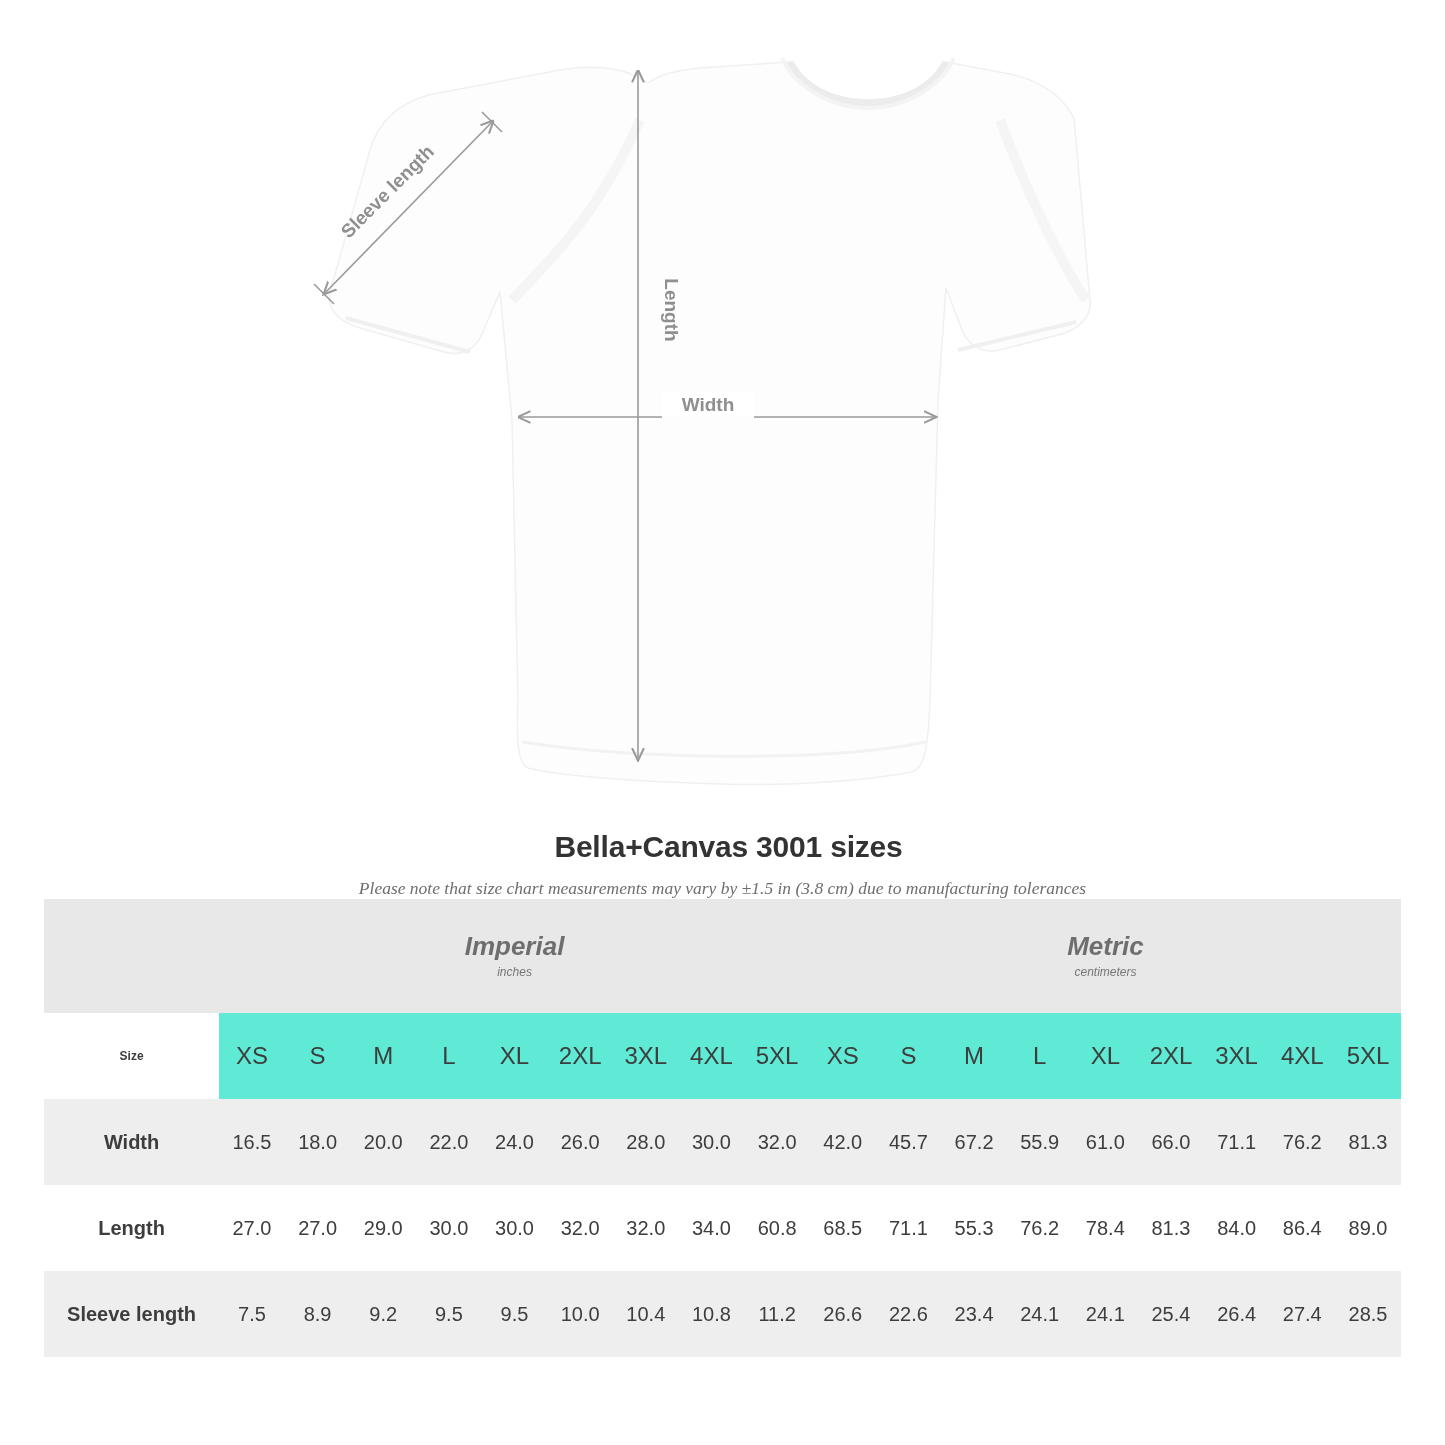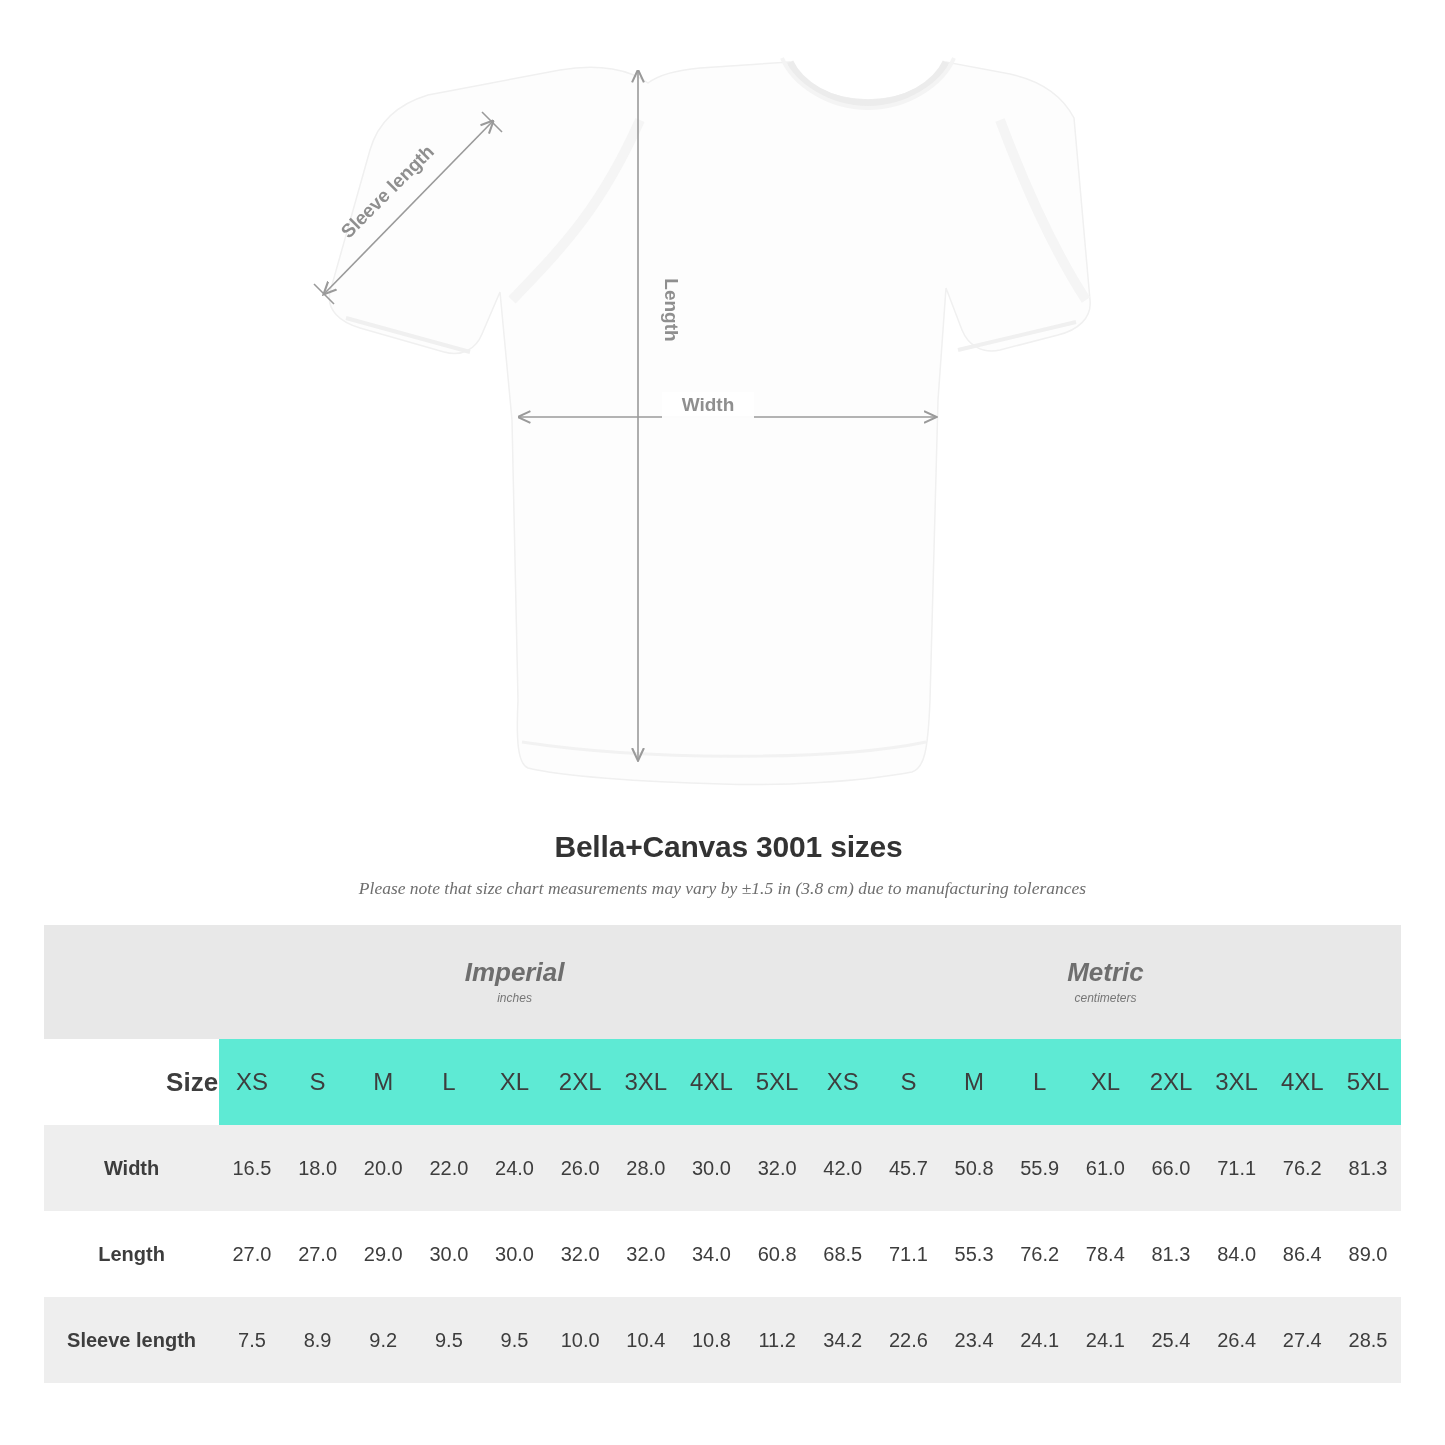--- a/index.html
+++ b/index.html
@@ -46,21 +46,20 @@
   .chart-note {
     margin-top: 14px;
     font-size: 17.5px;
     font-style: italic;
     color: #6e6e6e;
     font-family: Liberation Serif, serif;
   }
 
   
   .table-wrap {
-    margin-top: 26px;
     padding: 0 44px;
   }
   table.size-table {
     border-collapse: collapse;
     width: 1357px;
     table-layout: fixed;
   }
   table.size-table td,
   table.size-table th {
     text-align: center;
@@ -87,25 +86,24 @@
   }
 
   .size-row td {
     height: 84px;
     background: #5eead4;
     font-size: 24px;
     font-weight: bold;
     color: #3d3d3d;
   }
   .size-row td.rowlabel {
-    font-size: 26px;
+    font-size: 12px;
     font-weight: bold;
     color: #3d3d3d;
     background: #ffffff;
-    text-align: right;
   }
 
   .data-row td {
     height: 84px;
     font-size: 20px;
     color: #3d3d3d;
   }
   .data-row td.rowlabel {
     font-weight: bold;
   }
@@ -267,21 +265,21 @@
           <td>18.0</td>
           <td>20.0</td>
           <td>22.0</td>
           <td>24.0</td>
           <td>26.0</td>
           <td>28.0</td>
           <td>30.0</td>
           <td>32.0</td>
           <td>42.0</td>
           <td>45.7</td>
-          <td>50.8</td>
+          <td>67.2</td>
           <td>55.9</td>
           <td>61.0</td>
           <td>66.0</td>
           <td>71.1</td>
           <td>76.2</td>
           <td>81.3</td>
         </tr>
 
         <tr class="data-row row-plain">
           <td class="rowlabel">Length</td>
@@ -309,21 +307,21 @@
           <td class="rowlabel">Sleeve length</td>
           <td>7.5</td>
           <td>8.9</td>
           <td>9.2</td>
           <td>9.5</td>
           <td>9.5</td>
           <td>10.0</td>
           <td>10.4</td>
           <td>10.8</td>
           <td>11.2</td>
-          <td>34.2</td>
+          <td>26.6</td>
           <td>22.6</td>
           <td>23.4</td>
           <td>24.1</td>
           <td>24.1</td>
           <td>25.4</td>
           <td>26.4</td>
           <td>27.4</td>
           <td>28.5</td>
         </tr>
       </tbody>

